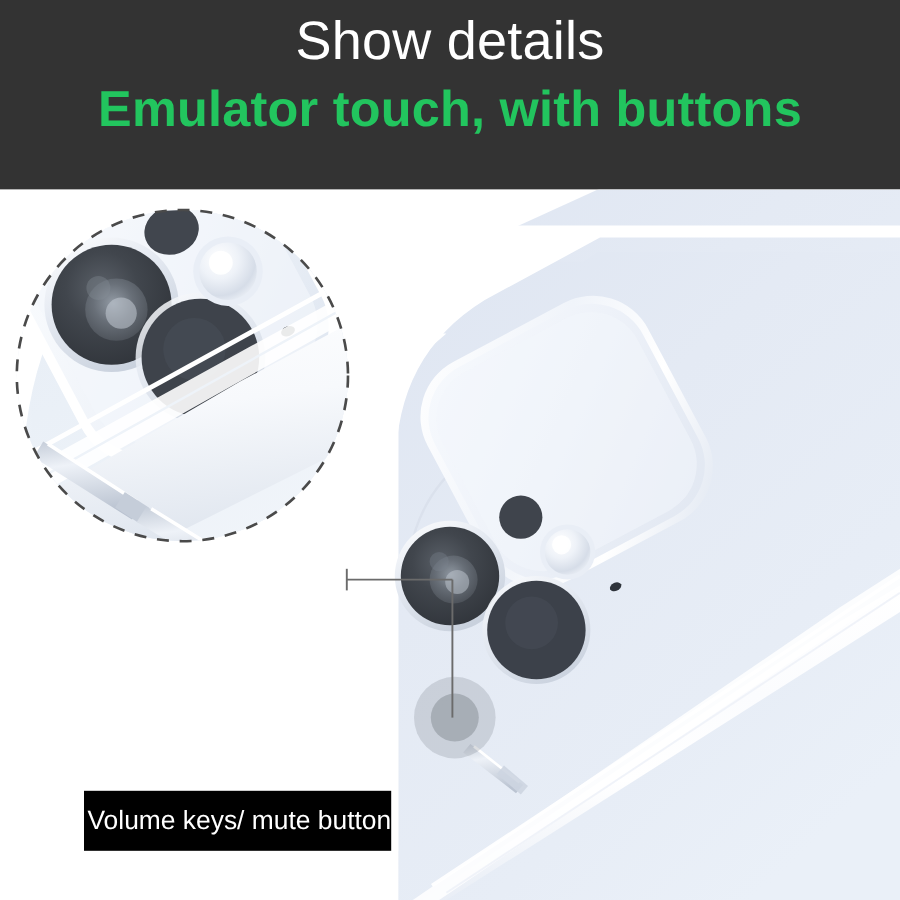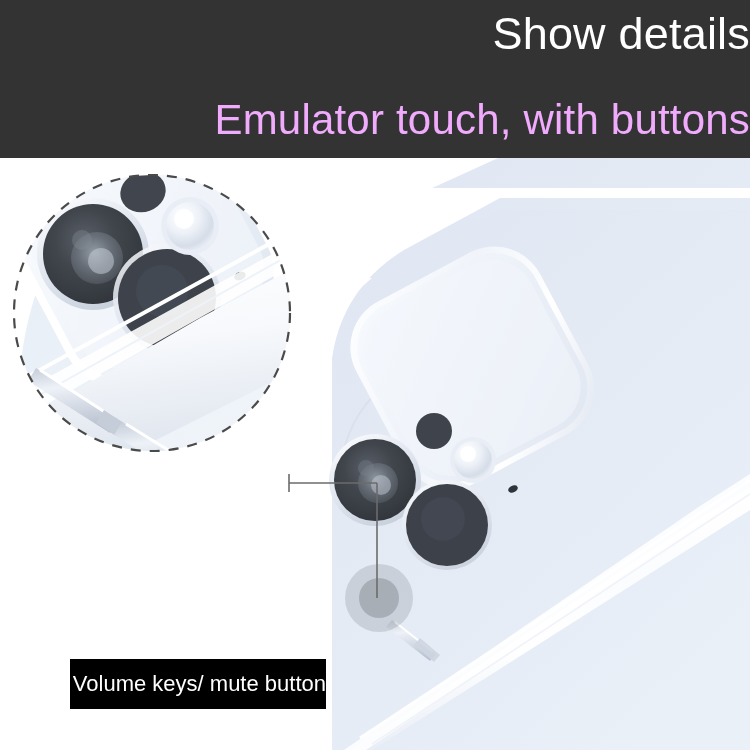--- a/index.html
+++ b/index.html
@@ -27,38 +27,37 @@
   .header-banner {
     position: absolute;
     left: 0;
     top: 0;
     width: 750px;
     height: 158px;
     background: #333333;
     box-sizing: border-box;
     display: flex;
     flex-direction: column;
-    align-items: flex-end;
+    align-items: center;
     justify-content: flex-start;
     padding-top: 8px;
-    gap: 29px;
   }
   .header-title {
     color: #ffffff;
     font-size: 45px;
     line-height: 52px;
     font-weight: normal;
     letter-spacing: 0.2px;
     white-space: nowrap;
   }
   .header-subtitle {
-    color: #f0abfc;
+    color: #22c55e;
     font-size: 42px;
     line-height: 50px;
-    font-weight: normal;
+    font-weight: bold;
     letter-spacing: 0.2px;
     white-space: nowrap;
     margin-top: 6px;
   }
 
   
   .photo-stage {
     position: absolute;
     left: 0;
     top: 158px;

